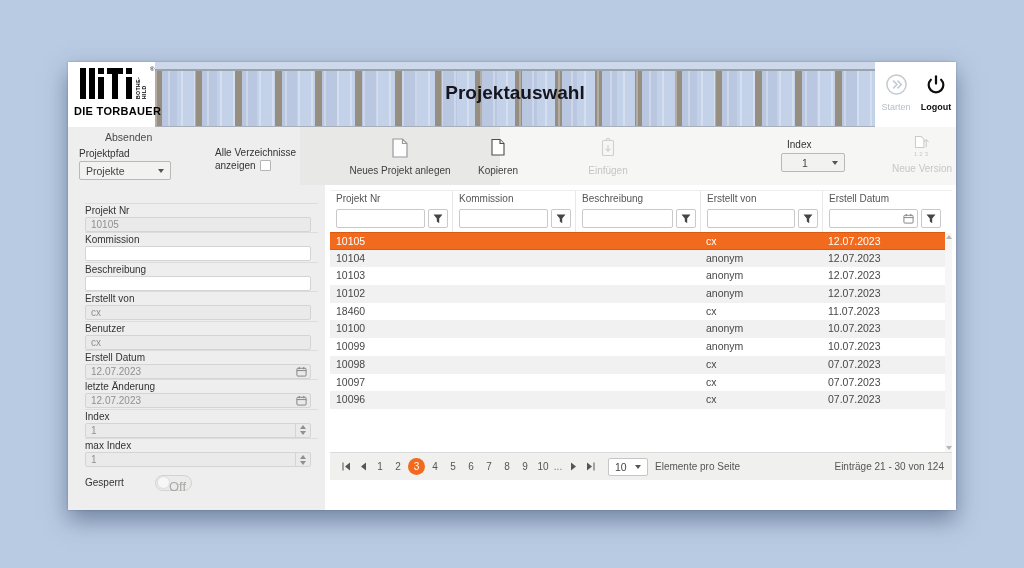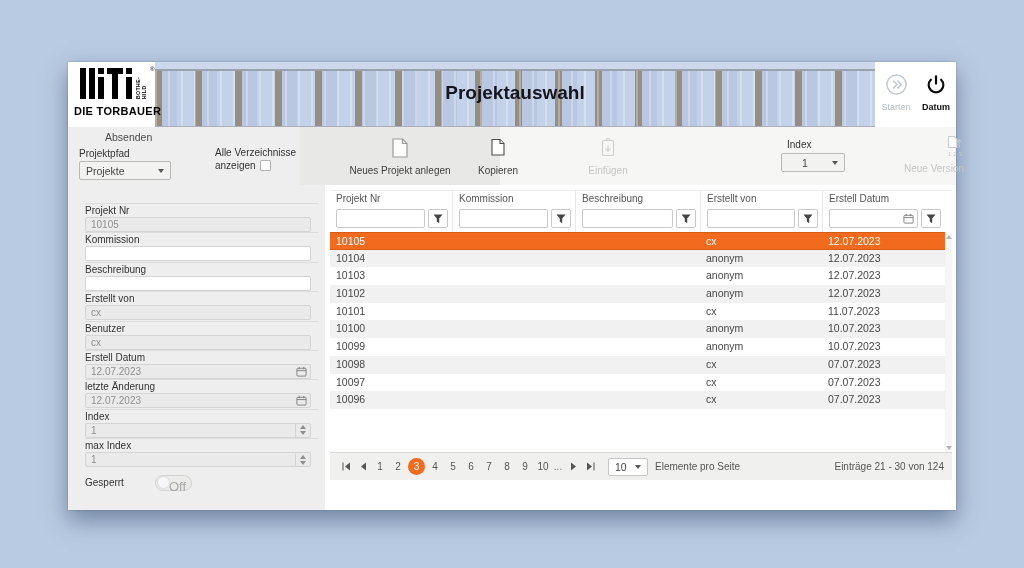--- a/index.html
+++ b/index.html
@@ -57,21 +57,21 @@
   .tool .ticon { display:block; margin:11px auto 2px; height:20px; }
   .tool .tlabel { font-size:10px; color:#3f3f3f; white-space:nowrap; }
   .tool.disabled { cursor:default; }
   .tool.disabled .tlabel { color:#c6c6c6; }
   .tool-neu { left:232px; width:200px; background:#e8e8e7; }
   .tool-kop { left:388px; width:84px; }
   .tool-ein { left:498px; width:84px; }
   .tool-loe { left:594px; width:84px; }
   .idx-label { position:absolute; left:719px; top:12px; font-size:10px; color:#333; }
   .idx-select { position:absolute; left:713px; top:26px; width:64px; height:19px; }
-  .tool-nv { left:812px; width:84px;text-align:right; }
+  .tool-nv { left:812px; width:84px; }
   .tool-nv .ticon { margin-top:8px; height:14px; }
   .nv-digits { display:block; font-size:6px; letter-spacing:2px; color:#c9c9c9; margin-bottom:1px; }
 
   
   .side { position:absolute; left:0; top:123px; width:257px; height:325px; background:#efeeee; padding:18px 0 0 17px; }
   .fgroup { width:233px; height:29.4px; border-top:1px solid #dcdcdc; padding-top:1px; }
   .flabel { display:block; font-size:10px; line-height:11px; color:#333; }
   .fbox { position:relative; display:flex; align-items:center; width:226px; height:15px; margin-top:1px;
           border:1px solid #d4d4d4; border-radius:2px; background:#fff; font-size:10px; color:#555; padding:0 5px; }
   .fbox.dis { background:#eaeaea; color:#909090; }
@@ -154,21 +154,21 @@
       </span>
       <span class="hlabel">Starten</span>
     </div>
     <div class="hbtn hbtn-logout">
       <span>
         <svg width="22" height="23" viewBox="0 0 24 24" fill="none" stroke="#0d0d0d" stroke-width="2.4" stroke-linecap="round">
           <path d="M12 3v8"></path>
             <path d="M6.4 6.8a8 8 0 1 0 11.2 0"></path>
         </svg>
       </span>
-      <span class="hlabel">Datum</span>
+      <span class="hlabel">Logout</span>
     </div>
   </div>
 
   <div class="strip">
     <div class="absenden">Absenden</div>
 
     <div class="pp-label">Projektpfad</div>
     <div class="select pp-select">
       <span>Projekte</span>
       <span class="caret"></span>
@@ -391,21 +391,21 @@
           <div class="tc c4">12.07.2023</div>
         </div>
         <div class="trow odd">
           <div class="tc c0">10102</div>
           <div class="tc c1"></div>
           <div class="tc c2"></div>
           <div class="tc c3">anonym</div>
           <div class="tc c4">12.07.2023</div>
         </div>
         <div class="trow">
-          <div class="tc c0">10101</div>
+          <div class="tc c0">18460</div>
           <div class="tc c1"></div>
           <div class="tc c2"></div>
           <div class="tc c3">cx</div>
           <div class="tc c4">11.07.2023</div>
         </div>
         <div class="trow odd">
           <div class="tc c0">10100</div>
           <div class="tc c1"></div>
           <div class="tc c2"></div>
           <div class="tc c3">anonym</div>

